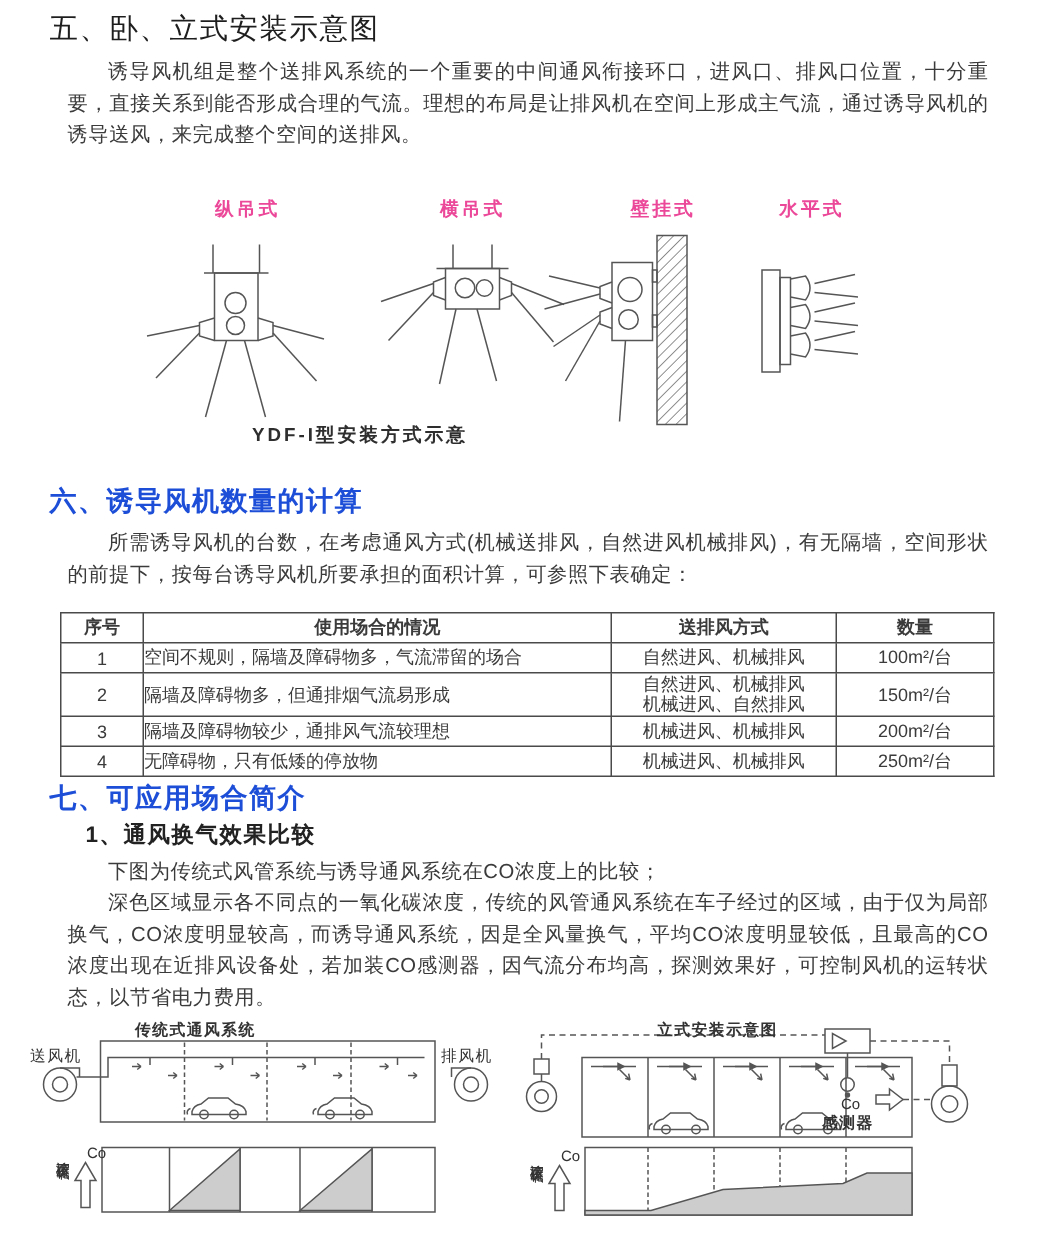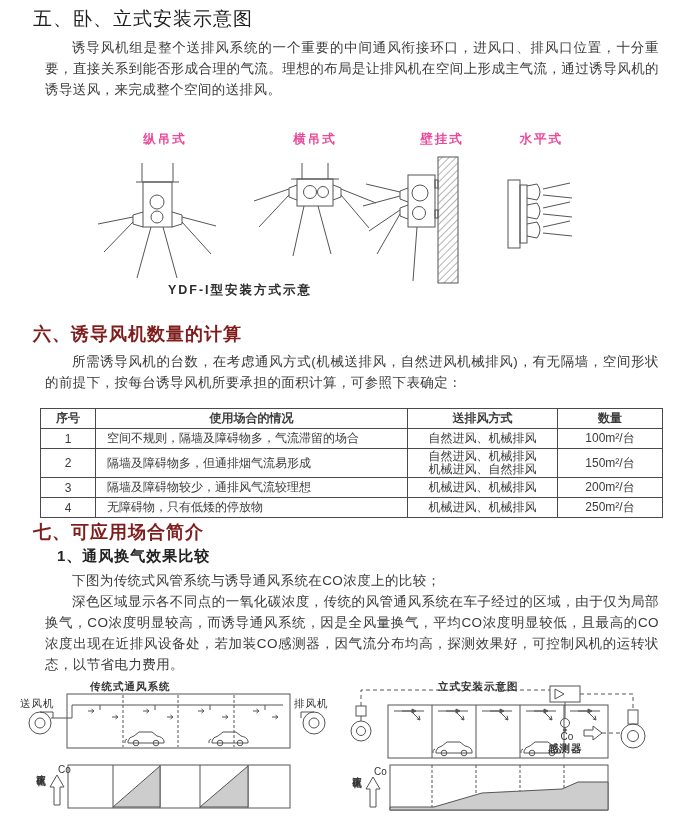--- a/index.html
+++ b/index.html
@@ -4,33 +4,33 @@
 <style>
   * { margin:0; padding:0; box-sizing:border-box; }
   html,body { background:#fff; }
   .page {
     position:relative; width:700px; height:826px; background:#ffffff;
     font-family:"Liberation Sans","DejaVu Sans",sans-serif;
     color:#3b3b3b; overflow:hidden;
   }
   .abs { position:absolute; }
   h1.sec { font-size:19px; font-weight:normal; color:#1e1e1e; letter-spacing:1px; }
-  h2.sec { font-size:18px; font-weight:bold; color:#7f1d1d; letter-spacing:1px; }
+  h2.sec { font-size:18px; font-weight:bold; color:#1d4ed8; letter-spacing:1px; }
   h3.sub { font-size:15px; font-weight:bold; color:#222; letter-spacing:1px; }
   p.body {
     font-size:13.5px; line-height:21px; text-align:justify;
     text-indent:2em; color:#3b3b3b; letter-spacing:0.4px;
   }
   .diag-label { font-size:12.5px; font-weight:bold; color:#ec4899; text-align:center; letter-spacing:2px;font-family:Liberation Mono, monospace; }
   .caption { font-size:12.5px; font-weight:bold; color:#2e2e2e; text-align:center; letter-spacing:2px; }
   table.calc {
     border-collapse:collapse; table-layout:fixed; width:622px;
     font-size:12px; color:#3b3b3b;
   }
-  table.calc th, table.calc td { border:1px solid #4a4a4a; padding:1px 11px; }
+  table.calc th, table.calc td { border:1px solid #4a4a4a; padding:1px 0; }
   table.calc th { font-weight:bold; text-align:center; height:18px; }
   td.c { text-align:center; }
   td.l { text-align:left; }
   .mode2cell { line-height:13px; padding:2px 0; }
   .small-label { font-size:10.5px; color:#333; text-align:left; letter-spacing:1px; }
   .bold { font-weight:bold; }
   .co-label { font-size:10px; color:#333; }
   .v-axis {
     writing-mode:vertical-rl; text-orientation:upright;
     font-size:9.5px; line-height:10px; letter-spacing:1px; color:#333;

